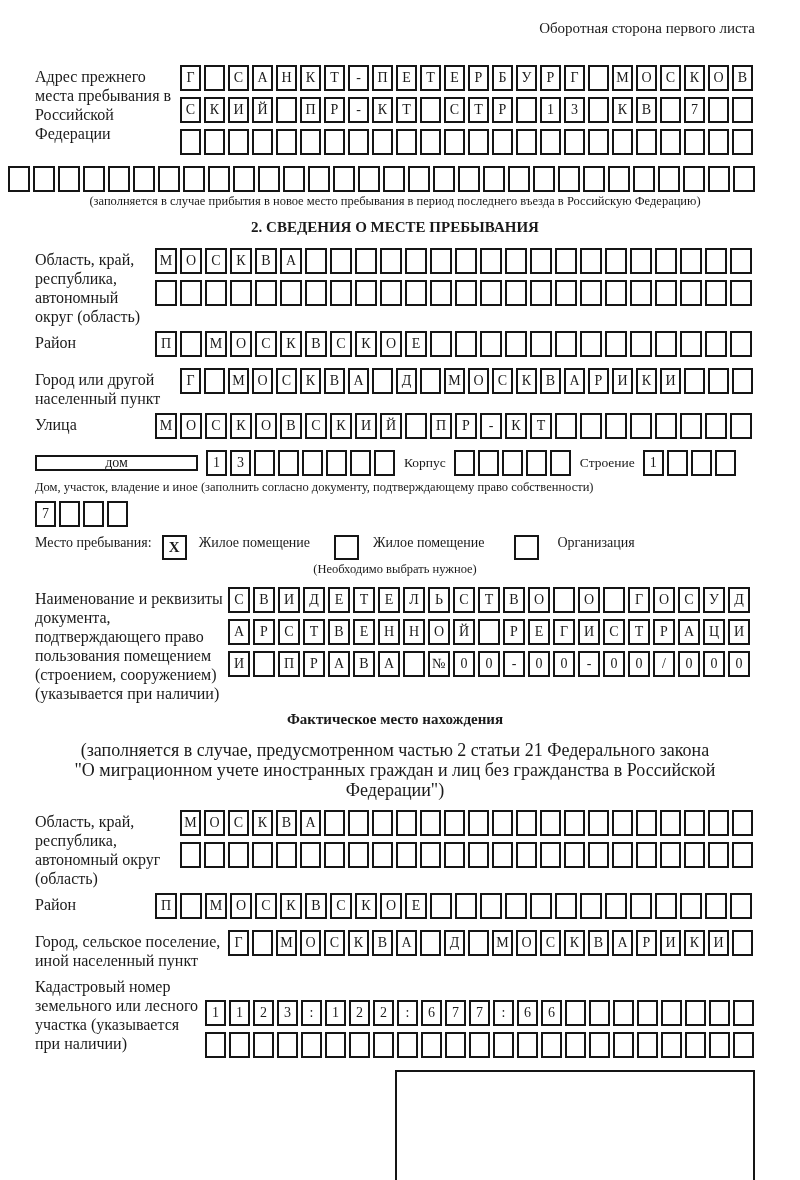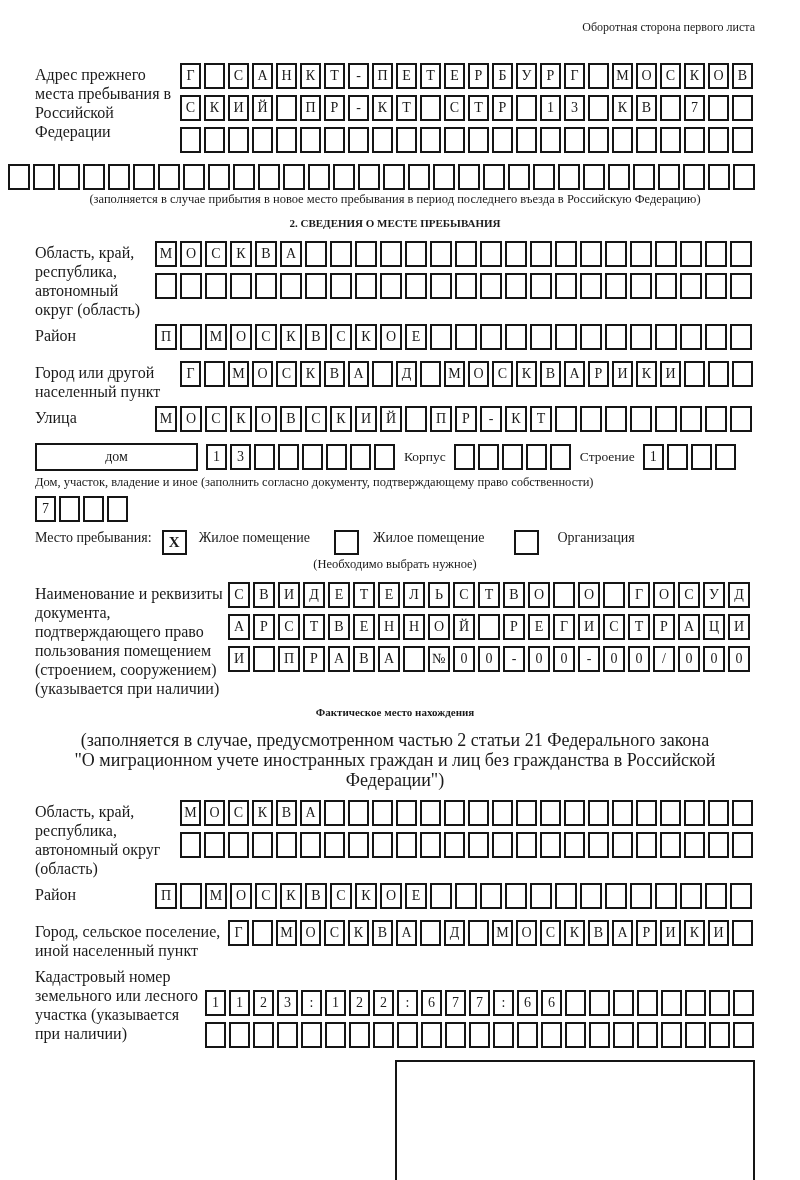--- a/index.html
+++ b/index.html
@@ -4,44 +4,44 @@
 <style>
   html,body{margin:0;padding:0;background:#fff;}
   .page{
     position:relative;
     width:800px;min-height:1180px;
     box-sizing:border-box;
     padding:20px 45px 20px 35px;
     font-family:"Liberation Serif","DejaVu Serif",serif;
     color:#1a1a1a;background:#fff;
   }
-  .header-note{text-align:right;font-size:12px;margin-bottom:28px;}
+  .header-note{text-align:right;font-size:15px;margin-bottom:28px;}
   .frow{display:flex;align-items:flex-start;margin-bottom:5px;}
   .flabel{font-size:16px;line-height:19px;flex-shrink:0;padding-top:2px;}
   .w120{width:120px;}
   .w145{width:145px;}
   .w170{width:170px;}
   .w193{width:193px;}
   .rows{display:flex;flex-direction:column;}
   .cells{display:flex;margin-bottom:6px;}
   .cell{
     box-sizing:border-box;flex-shrink:0;
     width:21px;height:26px;margin-right:3px;
     border:2px solid #151515;
     display:flex;align-items:center;justify-content:center;
     font-size:14px;line-height:1;
   }
   .p25 .cell{width:22px;}
   .fullrow{margin-left:-27px;margin-bottom:2px;}
   .caption{font-size:12.5px;margin:0 0 6px 0;}
   .center{text-align:center;}
-  .sec-title{text-align:center;font-size:11px;font-weight:bold;margin:10px 0 12px 0;}
+  .sec-title{text-align:center;font-size:15px;font-weight:bold;margin:10px 0 12px 0;}
   .domrow{display:flex;align-items:center;margin:2px 0 4px 0;}
   .widebox{
-    box-sizing:border-box;border:2px solid #151515;height:28px;
+    box-sizing:border-box;border:2px solid #151515;height:16px;
     display:flex;align-items:center;justify-content:center;
     font-size:14px;flex-shrink:0;
   }
   .wb165{width:163px;margin-right:8px;}
   .wb200{width:202px;margin-right:9px;}
   .inline-label{font-size:13.5px;margin:0 8px 0 6px;white-space:nowrap;}
   .checkrow{display:flex;align-items:flex-start;font-size:14px;margin:8px 0 2px 0;}
   .checkbox{
     box-sizing:border-box;width:25px;height:25px;border:2px solid #151515;
     display:flex;align-items:center;justify-content:center;

